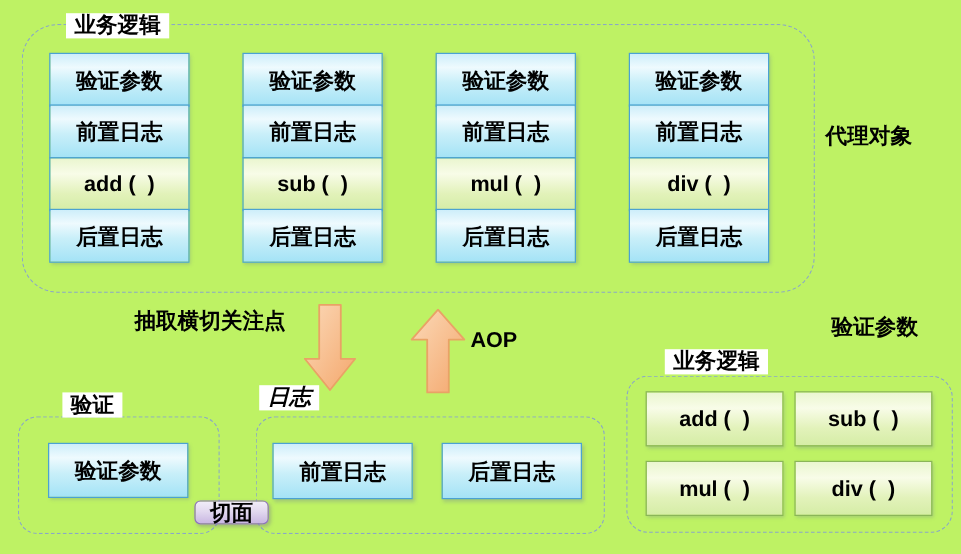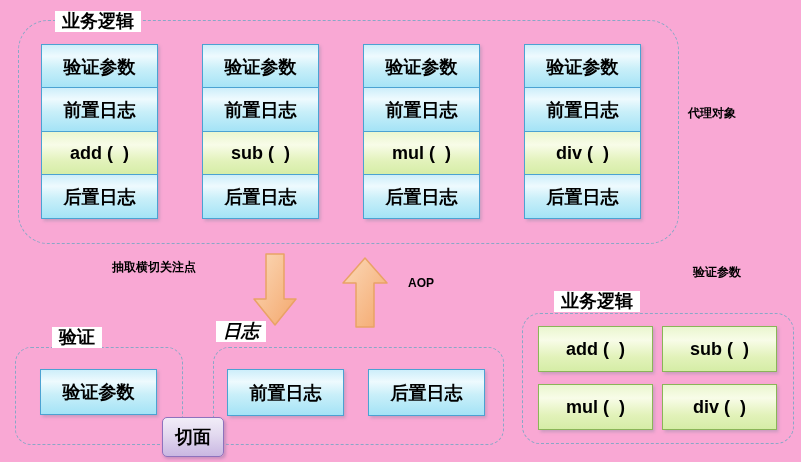--- a/index.html
+++ b/index.html
@@ -1,33 +1,33 @@
 <!DOCTYPE html>
 <html><head>
 <meta charset="utf-8">
 <style>
   html,body{margin:0;padding:0;background:#fff;}
   .stage{
-    position:relative;width:801px;height:462px;background:#f9a8d4;overflow:hidden;
+    position:relative;width:801px;height:462px;background:#bef264;overflow:hidden;
     font-family:"Liberation Sans","DejaVu Sans",sans-serif;color:#000;
   }
   .dashed-box{
     position:absolute;border:1.5px dashed #8aa7c7;background:transparent;z-index:0;
   }
   .proxy-box{left:18px;top:20px;width:659px;height:222px;border-radius:30px;}
   .validate-box{left:15px;top:347px;width:166px;height:96px;border-radius:16px;}
   .log-box{left:213px;top:347px;width:289px;height:96px;border-radius:16px;}
   .target-box{left:522px;top:313px;width:270px;height:129px;border-radius:18px;}
 
   .sec-label{
     position:absolute;font-size:18px;font-weight:bold;line-height:21px;
     white-space:nowrap;background:#fff;padding:0 7px;z-index:3;
   }
   .plain-label{
-    position:absolute;font-size:12px;font-weight:bold;line-height:22px;
+    position:absolute;font-size:18px;font-weight:bold;line-height:22px;
     white-space:nowrap;z-index:3;
   }
 
   .column{position:absolute;top:44px;width:117px;z-index:1;
     box-shadow:1.5px 2px 3px rgba(110,130,150,.35);}
   .cell{
     box-sizing:border-box;width:117px;height:45px;border:1.6px solid #4ba2d2;
     display:flex;align-items:center;justify-content:center;
     font-size:18px;font-weight:bold;white-space:pre;
   }
@@ -38,21 +38,21 @@
   .box{
     position:absolute;box-sizing:border-box;z-index:1;
     display:flex;align-items:center;justify-content:center;
     font-size:18px;font-weight:bold;white-space:pre;
     box-shadow:1.5px 2px 3px rgba(110,130,150,.35);
   }
   .box-blue{border:1.6px solid #4ba2d2;background:linear-gradient(180deg,#cdeefa 0%,#eefafe 26%,#c9eff9 55%,#a4e3f6 100%);}
   .box-green{border:1.6px solid #8ab558;background:linear-gradient(180deg,#eaf6cf 0%,#f8fce8 30%,#e2f2ba 68%,#d5eda6 100%);}
 
   .aspect{
-    position:absolute;left:162px;top:417px;width:62px;height:40px;z-index:4;
+    position:absolute;left:162px;top:417px;width:62px;height:20px;z-index:4;
     box-sizing:border-box;border:1.5px solid #8e72bd;border-radius:5px;
     background:linear-gradient(180deg,#f1edf8 0%,#e2d9ef 45%,#c9b7e2 100%);
     display:flex;align-items:center;justify-content:center;
     font-size:18px;font-weight:bold;
     box-shadow:1.5px 2px 3px rgba(110,100,150,.35);
   }
   .arrow{position:absolute;z-index:2;}
 </style>
 </head>
 <body>
@@ -106,21 +106,21 @@
   <svg class="arrow" style="left:342px;top:257px;" width="46" height="72" viewBox="0 0 46 72">
     <defs>
       <linearGradient id="grad-up" x1="0" y1="0" x2="1" y2="1">
         <stop offset="0" stop-color="#fbd9b8"></stop>
           <stop offset="1" stop-color="#f4a76c"></stop>
       </linearGradient>
     </defs>
     <polygon points="23,1 45,26 32,26 32,70 14,70 14,26 1,26" fill="url(#grad-up)" stroke="#e9a266" stroke-width="1.5" stroke-linejoin="round"></polygon>
   </svg>
 
-  <span class="plain-label" style="left:408px;top:272px;">AOP</span>
+  <span class="plain-label" style="left:392px;top:272px;">AOP</span>
 
   <div class="dashed-box validate-box"></div>
   <span class="sec-label" style="left:52px;top:327px;">验证</span>
   <div class="box box-blue" style="left:40px;top:369px;width:117px;height:46px;">验证参数</div>
 
   <span class="sec-label" style="left:216px;top:321px;font-style:italic;">日志</span>
   <div class="dashed-box log-box"></div>
   <div class="box box-blue" style="left:227px;top:369px;width:117px;height:47px;">前置日志</div>
   <div class="box box-blue" style="left:368px;top:369px;width:117px;height:47px;">后置日志</div>
 

